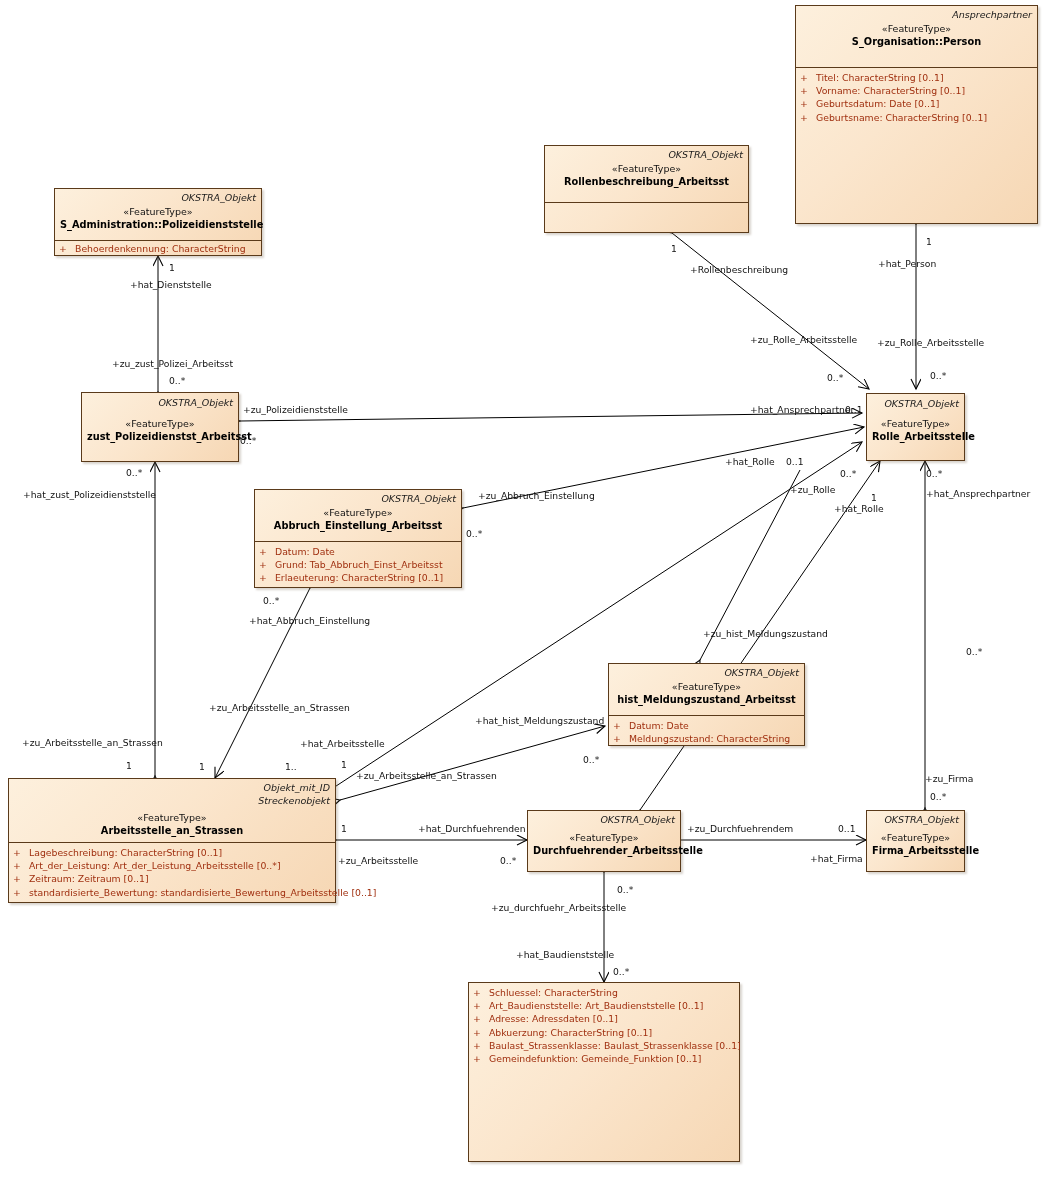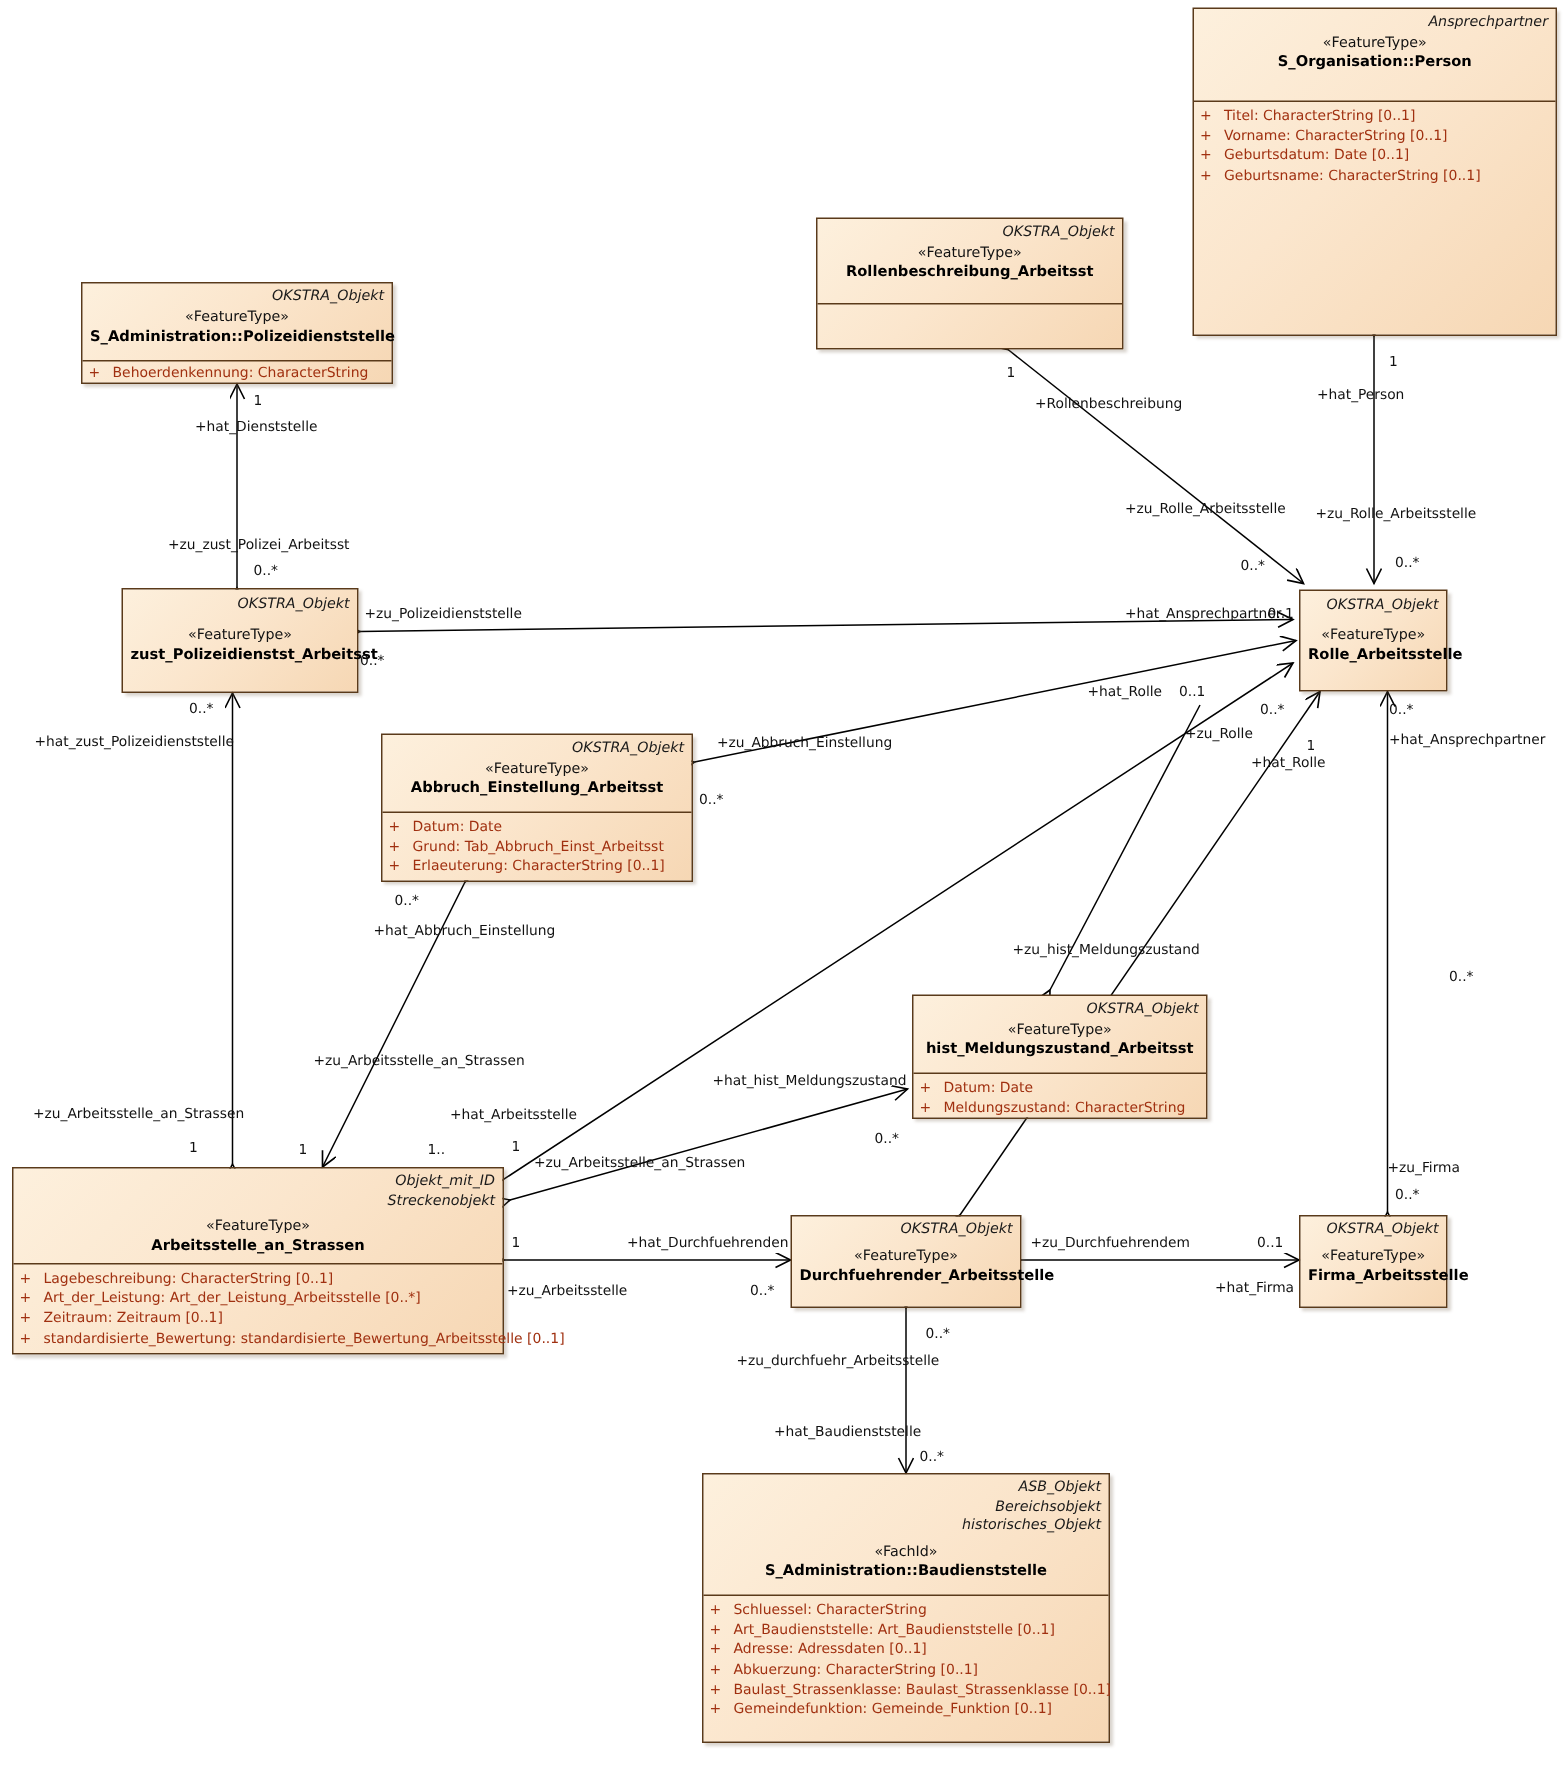--- a/index.html
+++ b/index.html
@@ -218,27 +218,20 @@
 
   <div class="uml-class" style="left:866px;top:810px;width:99px;height:62px;">
     <div class="cls-head" style="height:62px;padding-top:3px;">
       <div class="tagline">OKSTRA_Objekt</div>
       <div class="stereo" style="margin-top:4px;">«FeatureType»</div>
       <div class="cname">Firma_Arbeitsstelle</div>
     </div>
   </div>
 
   <div class="uml-class" style="left:468px;top:982px;width:272px;height:180px;">
-    <div class="cls-head with-compartment" style="height:81px;">
-      <div class="tagline">ASB_Objekt</div>
-      <div class="tagline">Bereichsobjekt</div>
-      <div class="tagline">historisches_Objekt</div>
-      <div class="stereo" style="margin-top:4px;">«FachId»</div>
-      <div class="cname">S_Administration::Baudienststelle</div>
-    </div>
     <div class="attrs">
       <div class="attr"><span class="plus">+</span><span>Schluessel: CharacterString</span></div>
       <div class="attr"><span class="plus">+</span><span>Art_Baudienststelle: Art_Baudienststelle [0..1]</span></div>
       <div class="attr"><span class="plus">+</span><span>Adresse: Adressdaten [0..1]</span></div>
       <div class="attr"><span class="plus">+</span><span>Abkuerzung: CharacterString [0..1]</span></div>
       <div class="attr"><span class="plus">+</span><span>Baulast_Strassenklasse: Baulast_Strassenklasse [0..1]</span></div>
       <div class="attr"><span class="plus">+</span><span>Gemeindefunktion: Gemeinde_Funktion [0..1]</span></div>
     </div>
   </div>
 
@@ -253,21 +246,21 @@
   <div class="edge-label" style="left:878px;top:258px;">+hat_Person</div>
   <div class="edge-label" style="left:877px;top:337px;">+zu_Rolle_Arbeitsstelle</div>
   <div class="edge-label" style="left:725px;top:456px;">+hat_Rolle</div>
   <div class="edge-label" style="left:478px;top:490px;">+zu_Abbruch_Einstellung</div>
   <div class="edge-label" style="left:249px;top:615px;">+hat_Abbruch_Einstellung</div>
   <div class="edge-label" style="left:209px;top:702px;">+zu_Arbeitsstelle_an_Strassen</div>
   <div class="edge-label" style="left:790px;top:484px;">+zu_Rolle</div>
   <div class="edge-label" style="left:834px;top:503px;">+hat_Rolle</div>
   <div class="edge-label" style="left:300px;top:738px;">+hat_Arbeitsstelle</div>
   <div class="edge-label" style="left:356px;top:770px;">+zu_Arbeitsstelle_an_Strassen</div>
-  <div class="edge-label" style="left:675px;top:628px;">+zu_hist_Meldungszustand</div>
+  <div class="edge-label" style="left:703px;top:628px;">+zu_hist_Meldungszustand</div>
   <div class="edge-label" style="left:475px;top:715px;">+hat_hist_Meldungszustand</div>
   <div class="edge-label" style="left:926px;top:488px;">+hat_Ansprechpartner</div>
   <div class="edge-label" style="left:925px;top:773px;">+zu_Firma</div>
   <div class="edge-label" style="left:418px;top:823px;">+hat_Durchfuehrenden</div>
   <div class="edge-label" style="left:338px;top:855px;">+zu_Arbeitsstelle</div>
   <div class="edge-label" style="left:687px;top:823px;">+zu_Durchfuehrendem</div>
   <div class="edge-label" style="left:810px;top:853px;">+hat_Firma</div>
   <div class="edge-label" style="left:491px;top:902px;">+zu_durchfuehr_Arbeitsstelle</div>
   <div class="edge-label" style="left:516px;top:949px;">+hat_Baudienststelle</div>
 

